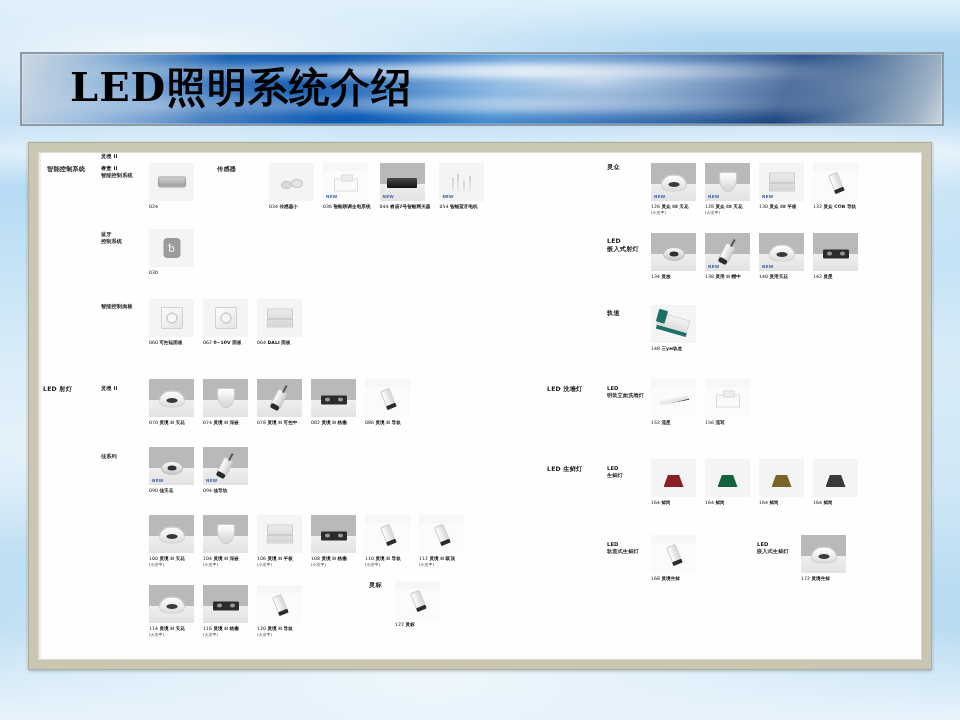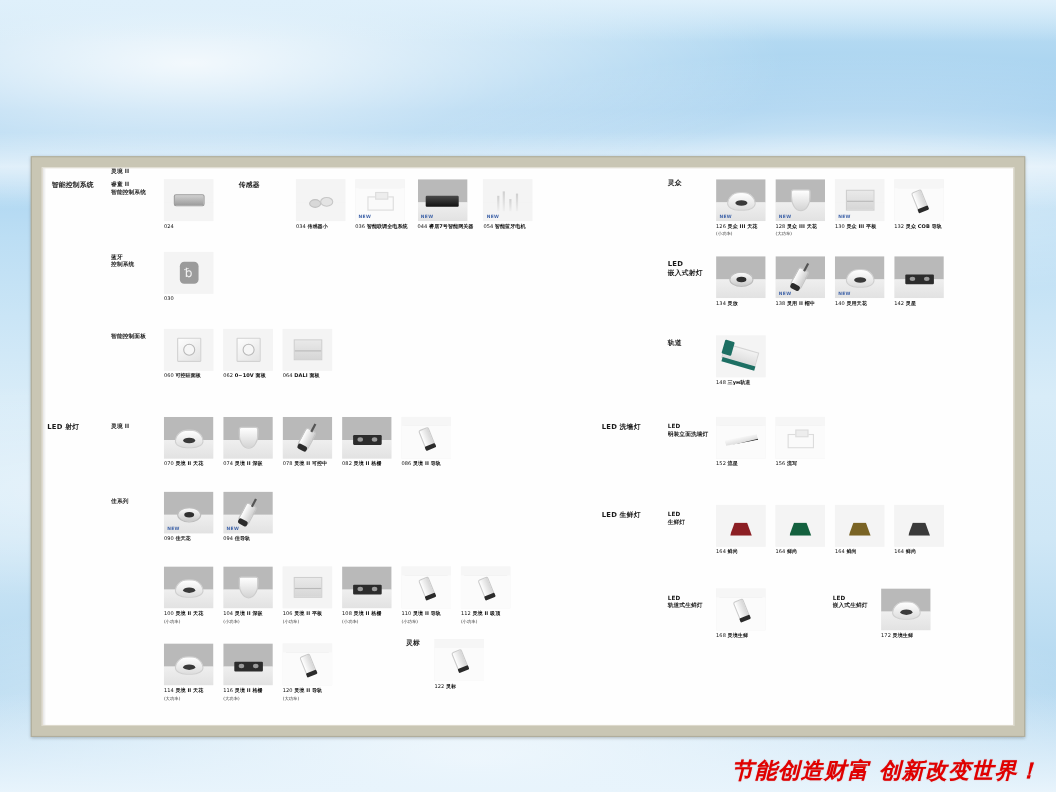--- a/index.html
+++ b/index.html
@@ -165,20 +165,25 @@
 </style>
 </head>
 <body>
 
 <div id="slide">
 
   <div class="cloudband cb1"></div>
   <div class="cloudband cb2"></div>
   <div class="cloudband cb3"></div>
 
+  <div id="banner">
+    <div class="streak s1"></div>
+    <div class="streak s2"></div>
+    <div id="banner-title">LED照明系统介绍</div>
+  </div>
 
   <div id="poster">
     <div id="sheet">
         <div class="sec-title" style="left: 8px; top: 12px;">智能控制系统</div>
         <div class="sub-title" style="left: 62px; top: 12px;">睿童 II
 智能控制系统</div>
         <div class="row" style="left: 110px; top: 10px;">
           <div class="card">
             <div class="thumb plain">
               <div class="top"></div>
@@ -612,14 +617,13 @@
               <div class="top"></div>
               <div class="bot"></div>
               <div class="p downlight"></div>
             </div>
             <div class="cap"><span>172 </span><b>灵境生鲜</b></div>
           </div>
         </div>
       </div>
   </div>
 
-  <div id="slogan">节能创造财富 创新改变世界！</div>
 </div>
 
 </body></html>

